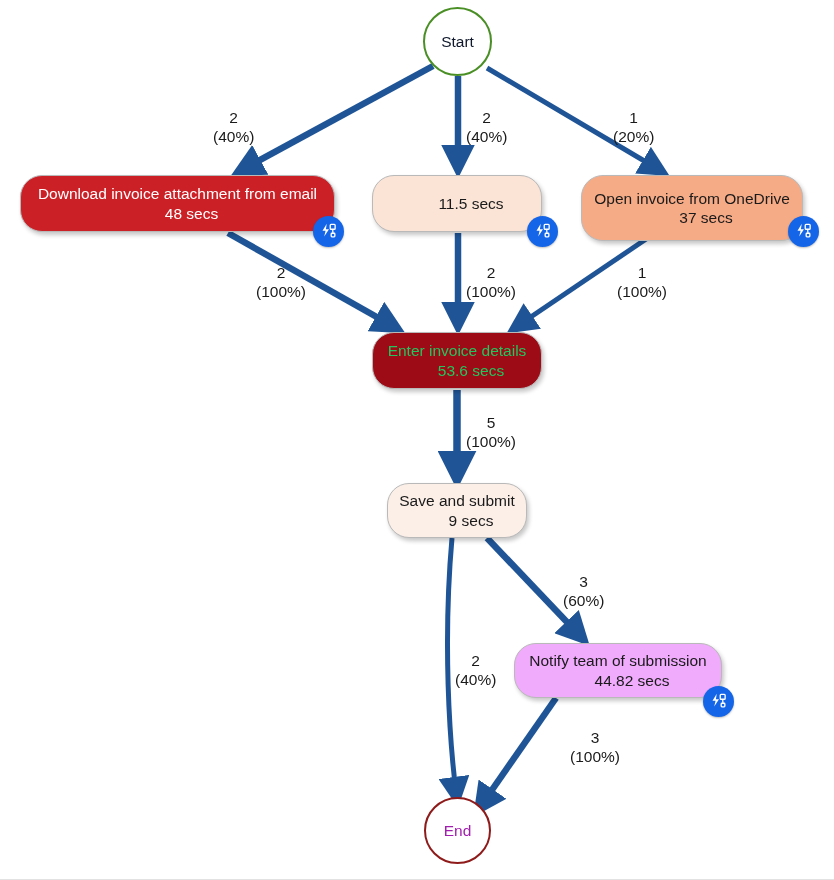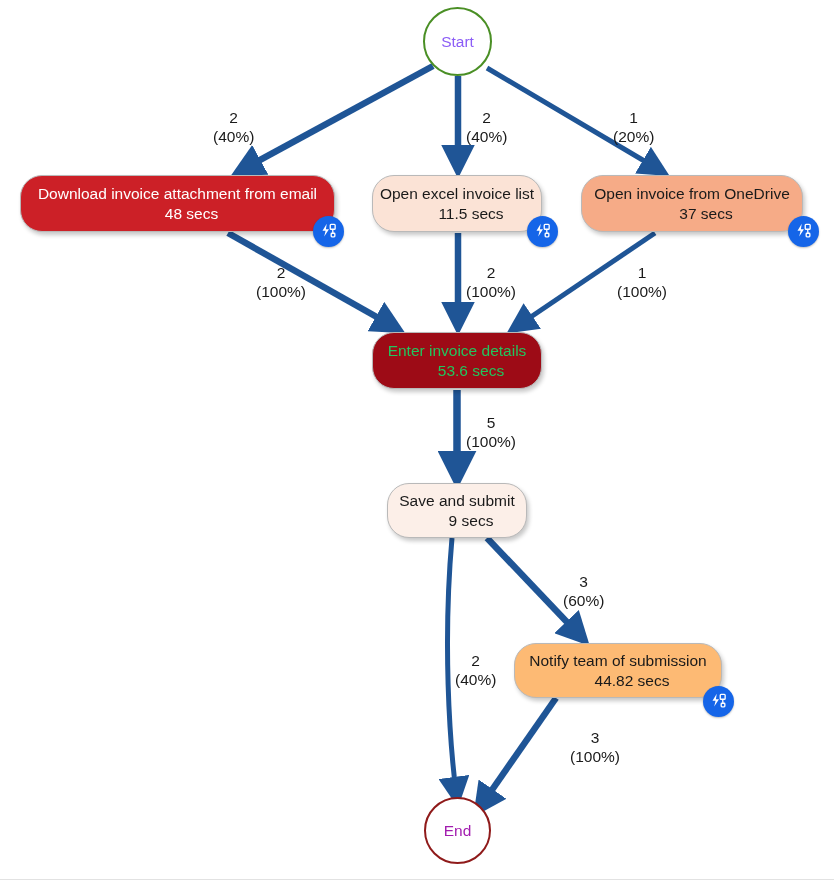--- a/index.html
+++ b/index.html
@@ -49,21 +49,21 @@
   .term {
     position: absolute;
     box-sizing: border-box;
     border-radius: 50%;
     background: #ffffff;
     display: flex;
     align-items: center;
     justify-content: center;
     font-size: 15.5px;
   }
-  .term.start { border: 2px solid #4a8f25; color: #8b5cf6; }
+  .term.start { border: 2px solid #4a8f25; color: #0f172a; }
   .term.end   { border: 2px solid #8f1a1a; color: #a21caf; }
 
   
   .edge-label {
     position: absolute;
     color: #1a1a1a;
     font-size: 15.5px;
     line-height: 1.25;
     text-align: center;
     white-space: nowrap;
@@ -139,33 +139,32 @@
   <div class="badge" style="left:313px; top:216px;">
     <svg width="19" height="19" viewBox="0 0 24 24">
       <path d="M9.8 2.2 L4.4 11.2 L8.3 11.2 L6.6 18.2 L12.6 9.0 L8.7 9.0 Z" fill="#ffffff"></path>
       <rect x="14.2" y="3.0" width="6.2" height="6.2" rx="1.1" fill="none" stroke="#ffffff" stroke-width="1.7"></rect>
       <rect x="15.4" y="14.2" width="4.6" height="4.6" rx="1" fill="none" stroke="#ffffff" stroke-width="1.7"></rect>
       <path d="M17.3 9.4 L17.6 14.1" stroke="#ffffff" stroke-width="1.6"></path>
     </svg>
   </div>
 
   <div class="node-box" style="left:372px; top:175px; width:170px; height:57px; background:#fbe3d6; color:#1a1a1a;">
-    <span class="n-label">Open excel invoice list</span>
     <span class="n-time">11.5 secs</span>
   </div>
   <div class="badge" style="left:527px; top:216px;">
     <svg width="19" height="19" viewBox="0 0 24 24">
       <path d="M9.8 2.2 L4.4 11.2 L8.3 11.2 L6.6 18.2 L12.6 9.0 L8.7 9.0 Z" fill="#ffffff"></path>
       <rect x="14.2" y="3.0" width="6.2" height="6.2" rx="1.1" fill="none" stroke="#ffffff" stroke-width="1.7"></rect>
       <rect x="15.4" y="14.2" width="4.6" height="4.6" rx="1" fill="none" stroke="#ffffff" stroke-width="1.7"></rect>
       <path d="M17.3 9.4 L17.6 14.1" stroke="#ffffff" stroke-width="1.6"></path>
     </svg>
   </div>
 
-  <div class="node-box" style="left:581px; top:175px; width:222px; height:57px; background:#f6ab87; color:#1a1a1a;">
+  <div class="node-box" style="left:581px; top:175px; width:222px; height:66px; background:#f6ab87; color:#1a1a1a;">
     <span class="n-label">Open invoice from OneDrive</span>
     <span class="n-time">37 secs</span>
   </div>
   <div class="badge" style="left:788px; top:216px;">
     <svg width="19" height="19" viewBox="0 0 24 24">
       <path d="M9.8 2.2 L4.4 11.2 L8.3 11.2 L6.6 18.2 L12.6 9.0 L8.7 9.0 Z" fill="#ffffff"></path>
       <rect x="14.2" y="3.0" width="6.2" height="6.2" rx="1.1" fill="none" stroke="#ffffff" stroke-width="1.7"></rect>
       <rect x="15.4" y="14.2" width="4.6" height="4.6" rx="1" fill="none" stroke="#ffffff" stroke-width="1.7"></rect>
       <path d="M17.3 9.4 L17.6 14.1" stroke="#ffffff" stroke-width="1.6"></path>
     </svg>
@@ -174,21 +173,21 @@
   <div class="node-box" style="left:372px; top:332px; width:170px; height:57px; background:#9d0b16; color:#22c55e;">
     <span class="n-label">Enter invoice details</span>
     <span class="n-time">53.6 secs</span>
   </div>
 
   <div class="node-box" style="left:387px; top:483px; width:140px; height:55px; background:#fcefe8; color:#1a1a1a;">
     <span class="n-label">Save and submit</span>
     <span class="n-time">9 secs</span>
   </div>
 
-  <div class="node-box" style="left:514px; top:643px; width:208px; height:55px; background:#fdba74; color:#1a1a1a;">
+  <div class="node-box" style="left:514px; top:643px; width:208px; height:55px; background:#f0abfc; color:#1a1a1a;">
     <span class="n-label">Notify team of submission</span>
     <span class="n-time">44.82 secs</span>
   </div>
   <div class="badge" style="left:703px; top:686px;">
     <svg width="19" height="19" viewBox="0 0 24 24">
       <path d="M9.8 2.2 L4.4 11.2 L8.3 11.2 L6.6 18.2 L12.6 9.0 L8.7 9.0 Z" fill="#ffffff"></path>
       <rect x="14.2" y="3.0" width="6.2" height="6.2" rx="1.1" fill="none" stroke="#ffffff" stroke-width="1.7"></rect>
       <rect x="15.4" y="14.2" width="4.6" height="4.6" rx="1" fill="none" stroke="#ffffff" stroke-width="1.7"></rect>
       <path d="M17.3 9.4 L17.6 14.1" stroke="#ffffff" stroke-width="1.6"></path>
     </svg>

